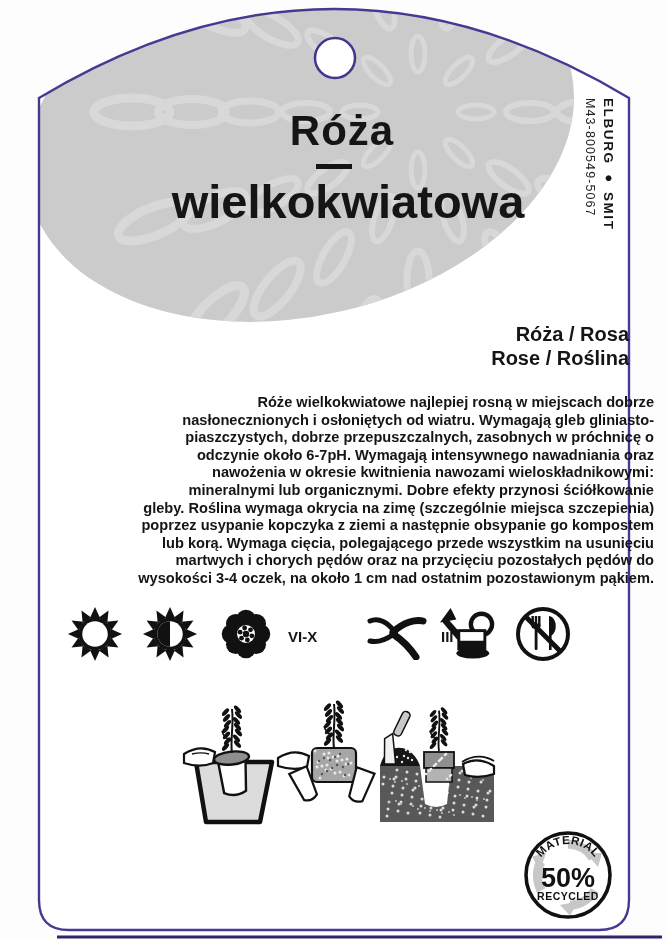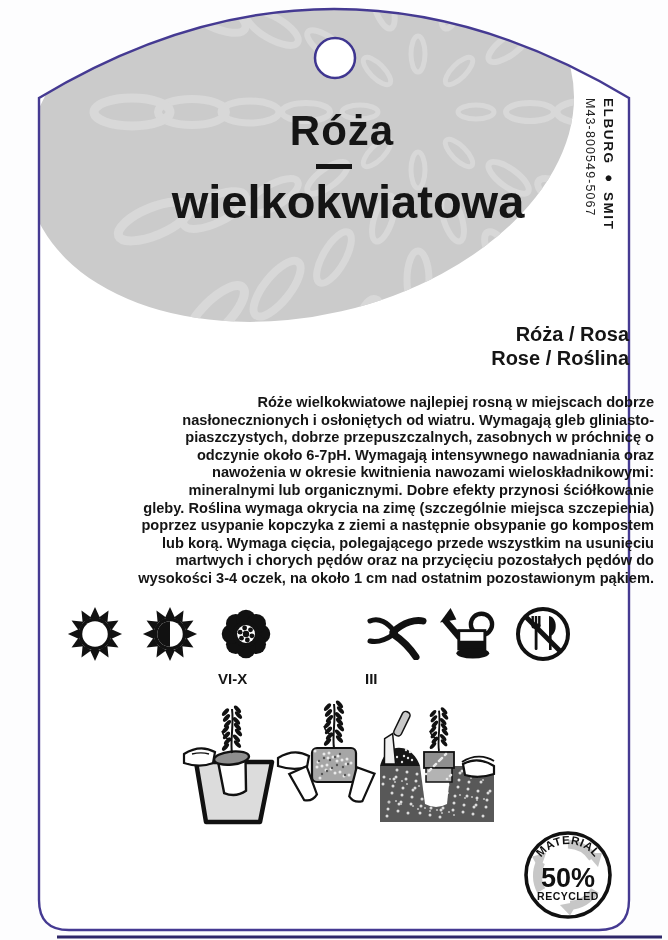--- a/index.html
+++ b/index.html
@@ -22,21 +22,21 @@
   .side-brand{font-size:13.5px;font-weight:700;letter-spacing:1.6px;line-height:20px;color:#151515;}
   .side-num{font-size:12.5px;font-weight:400;letter-spacing:1.1px;line-height:17px;color:#222;}
 
   
   .subtitle{position:absolute;left:39px;top:322px;width:590px;text-align:right;
             font-size:20px;font-weight:700;line-height:24px;color:#151515;}
   .desc{position:absolute;left:14px;top:394px;width:640px;text-align:right;
         font-size:14.6px;font-weight:700;line-height:17.6px;color:#151515;white-space:pre;}
 
   
-  .icon-col{position:absolute;top:602px;display:flex;flex-direction:column;align-items:flex-start;}
+  .icon-col{position:absolute;top:602px;display:flex;flex-direction:row;align-items:center;gap:14px;}
   .icon-box{height:64px;display:flex;align-items:center;justify-content:center;}
   .icon-label{margin-top:4px;font-size:15px;font-weight:700;color:#151515;white-space:nowrap;}
 
   
   #illos{position:absolute;left:172px;top:700px;}
 
   
   #badge{position:absolute;left:522px;top:829px;}
 </style>
 </head>

